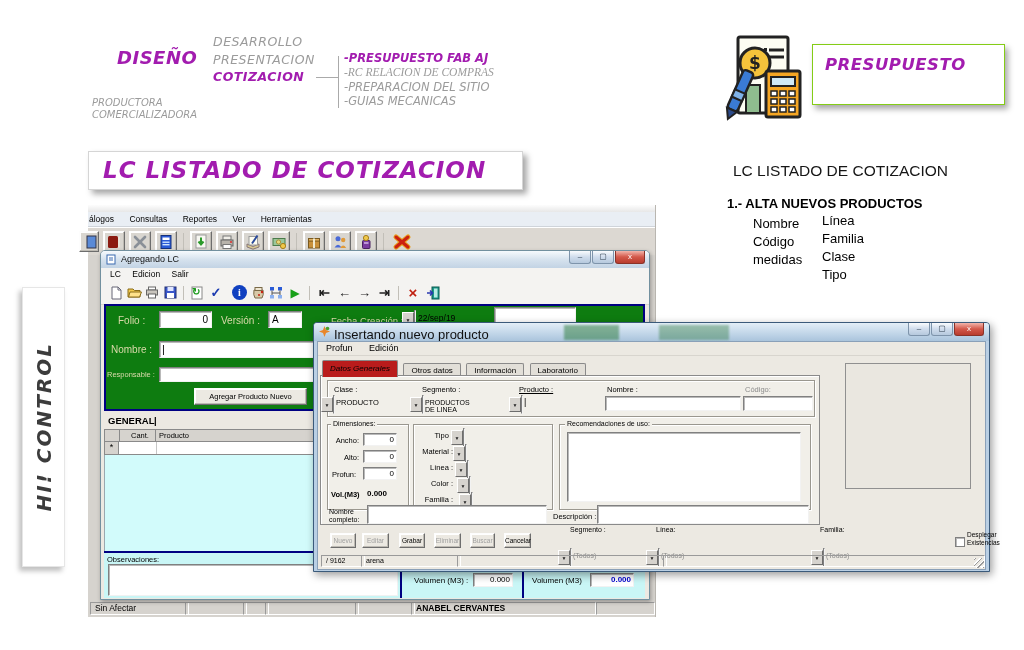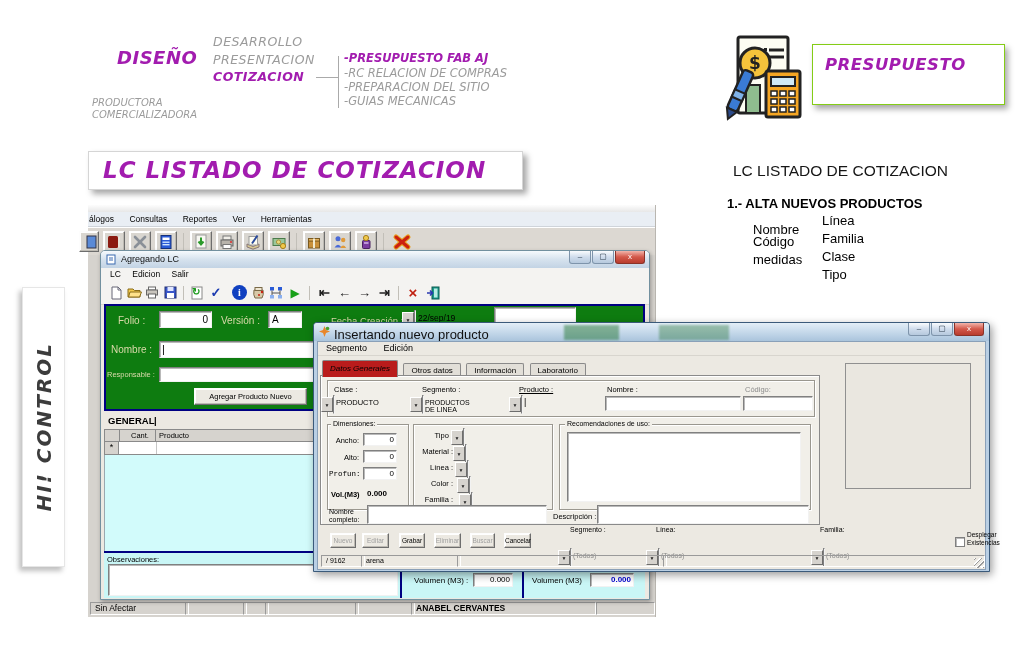--- a/index.html
+++ b/index.html
@@ -41,21 +41,21 @@
 
 <div class="canvas">
 
   <div class="abs hand grn" style="left:117px;top:47px;font-size:18px;font-weight:bold;letter-spacing:.5px;">DISEÑO</div>
   <div class="abs hand gry" style="left:213px;top:34px;font-size:12.5px;letter-spacing:.5px;">DESARROLLO</div>
   <div class="abs hand gry" style="left:213px;top:52px;font-size:12.5px;letter-spacing:.5px;">PRESENTACION</div>
   <div class="abs hand grn" style="left:213px;top:69px;font-size:12.5px;font-weight:bold;letter-spacing:.5px;">COTIZACION</div>
   <div class="abs" style="left:316px;top:77px;width:22px;height:1px;background:#aaa;"></div>
   <div class="abs" style="left:338px;top:56px;width:1px;height:52px;background:#aaa;"></div>
   <div class="abs hand grn" style="left:344px;top:51px;font-size:11.5px;font-weight:bold;">-PRESUPUESTO FAB AJ</div>
-  <div class="abs hand gry" style="left:344px;top:66px;font-size:11.5px;">-RC RELACION DE COMPRAS</div>
+  <div class="abs hand gry" style="left:344px;top:66px;font-size:11.5px;font-family:Liberation Serif, serif;">-RC RELACION DE COMPRAS</div>
   <div class="abs hand gry" style="left:344px;top:80px;font-size:11.5px;">-PREPARACION DEL SITIO</div>
   <div class="abs hand gry" style="left:344px;top:94px;font-size:11.5px;">-GUIAS MECANICAS</div>
   <div class="abs hand gry" style="left:92px;top:97px;font-size:10px;">PRODUCTORA</div>
   <div class="abs hand gry" style="left:92px;top:109px;font-size:10px;">COMERCIALIZADORA</div>
 
   <div class="abs" style="left:722px;top:33px;width:82px;height:88px;">
     <svg width="82" height="88" viewBox="0 0 82 88">
       <rect x="16" y="4" width="50" height="76" rx="2" fill="#fdfdf3" stroke="#222" stroke-width="3"></rect>
       <line x1="47" y1="17" x2="62" y2="17" stroke="#222" stroke-width="3"></line>
       <line x1="47" y1="24" x2="62" y2="24" stroke="#222" stroke-width="3"></line>
@@ -87,21 +87,21 @@
   <div class="abs" style="left:812px;top:44px;width:193px;height:61px;background:#fff;border:1px solid #84cc16;box-shadow:3px 4px 6px rgba(0,0,0,.35);padding:9px 0 0 12px;box-sizing:border-box;">
     <div class="hand grn" style="font-size:16.5px;font-weight:bold;letter-spacing:.5px;line-height:21px;">PRESUPUESTO</div>
   </div>
 
   <div class="abs" style="left:88px;top:151px;width:433px;height:37px;background:#fff;border:1px solid #d5d5d5;box-shadow:4px 4px 6px rgba(0,0,0,.35);">
     <span class="hand grn" style="position:absolute;left:14px;top:5px;font-size:23px;font-weight:bold;letter-spacing:1px;">LC LISTADO DE COTIZACION</span>
   </div>
 
   <div class="abs" style="left:733px;top:162px;font-size:15.5px;color:#161616;">LC LISTADO DE COTIZACION</div>
   <div class="abs" style="left:727px;top:196px;font-size:13px;font-weight:bold;">1.- ALTA NUEVOS PRODUCTOS</div>
-  <div class="abs" style="left:753px;top:216px;font-size:13px;margin-top:6px;">Nombre</div>
+  <div class="abs" style="left:753px;top:216px;font-size:13px;">Nombre</div>
   <div class="abs" style="left:753px;top:234px;font-size:13px;">Código</div>
   <div class="abs" style="left:753px;top:252px;font-size:13px;">medidas</div>
   <div class="abs" style="left:822px;top:213px;font-size:13px;">Línea</div>
   <div class="abs" style="left:822px;top:231px;font-size:13px;">Familia</div>
   <div class="abs" style="left:822px;top:249px;font-size:13px;">Clase</div>
   <div class="abs" style="left:822px;top:267px;font-size:13px;">Tipo</div>
 
   <div class="abs" style="left:22px;top:287px;width:41px;height:278px;background:#fff;border:1px solid #e6e6e6;box-shadow:-3px 4px 5px rgba(0,0,0,.25);display:flex;align-items:center;justify-content:center;">
     <span class="hand" style="writing-mode:vertical-rl;transform:rotate(180deg);font-size:20px;font-weight:bold;color:#3c3c3c;letter-spacing:2px;">HI! CONTROL</span>
   </div>
@@ -367,21 +367,21 @@
             <circle cx="8.5" cy="2.5" r="1.8" fill="#4aa02a"></circle>
           </svg>
         </span>
       <span style="position:absolute;left:20px;top:4px;font-size:13px;color:#111;text-align:right;">Insertando nuevo producto</span>
       <span class="cap" style="position:absolute;right:59px;top:0;width:22px;">–</span>
       <span class="cap" style="position:absolute;right:36px;top:0;width:22px;">▢</span>
       <span class="cap capclose" style="position:absolute;right:5px;top:0;width:30px;">x</span>
     </div>
     <div class="abs" style="left:3px;top:18px;width:669px;height:229px;background:#ece9e2;border:1px solid #8aa0b8;box-sizing:border-box;">
       <div style="height:13px;font-size:9px;line-height:13px;border-bottom:1px solid #d8d5ce;">
-        <span style="margin-left:8px;">Segmento</span>
+        <span style="margin-left:8px;">Profun</span>
         <span style="margin-left:14px;">Edición</span>
       </div>
       
       <div class="abs" style="left:4px;top:17px;height:16px;">
         <span class="tab7 active">Datos Generales</span>
         <span class="tab7">Otros datos</span>
         <span class="tab7">Información</span>
         <span class="tab7">Laboratorio</span>
       </div>
       
@@ -404,21 +404,21 @@
         <span class="abs tinytxt" style="left:424px;top:9px;color:#8a8a8a;">Código:</span>
         <span class="abs sunken" style="left:422px;top:20px;width:70px;height:15px;"></span>
 
         
         <div class="abs groove" style="left:6px;top:48px;width:82px;height:86px;"></div>
         <span class="abs" style="left:10px;top:44px;font-size:7px;background:#f1efe9;padding:0 2px;">Dimensiones:</span>
         <span class="abs" style="left:8px;top:60px;width:30px;text-align:right;font-size:7.5px;">Ancho:</span>
         <span class="abs sunken" style="left:42px;top:57px;width:34px;height:13px;font-size:8px;line-height:11px;text-align:right;padding-right:2px;">0</span>
         <span class="abs" style="left:8px;top:77px;width:30px;text-align:right;font-size:7.5px;">Alto:</span>
         <span class="abs sunken" style="left:42px;top:74px;width:34px;height:13px;font-size:8px;line-height:11px;text-align:right;padding-right:2px;">0</span>
-        <span class="abs" style="left:8px;top:94px;width:30px;text-align:center;font-size:7.5px;font-family:Liberation Mono, monospace;">Profun:</span>
+        <span class="abs" style="left:8px;top:94px;width:30px;text-align:center;font-size:7.5px;">Profun:</span>
         <span class="abs sunken" style="left:42px;top:91px;width:34px;height:13px;font-size:8px;line-height:11px;text-align:right;padding-right:2px;">0</span>
         <span class="abs" style="left:10px;top:114px;font-size:7.5px;font-weight:bold;">Vol.(M3)</span>
         <span class="abs" style="left:46px;top:113px;font-size:8px;font-weight:bold;">0.000</span>
 
         
         <div class="abs groove" style="left:92px;top:48px;width:140px;height:86px;"></div>
         <span class="abs" style="left:96px;top:55px;width:36px;text-align:right;font-size:7.5px;">Tipo :</span>
         <span class="abs sunken combo" style="left:136px;top:53px;width:92px;height:13px;"><span class="carrow">▼</span></span>
         <span class="abs" style="left:96px;top:71px;width:36px;text-align:right;font-size:7.5px;">Material :</span>
         <span class="abs sunken combo" style="left:136px;top:69px;width:92px;height:13px;"><span class="carrow">▼</span></span>

